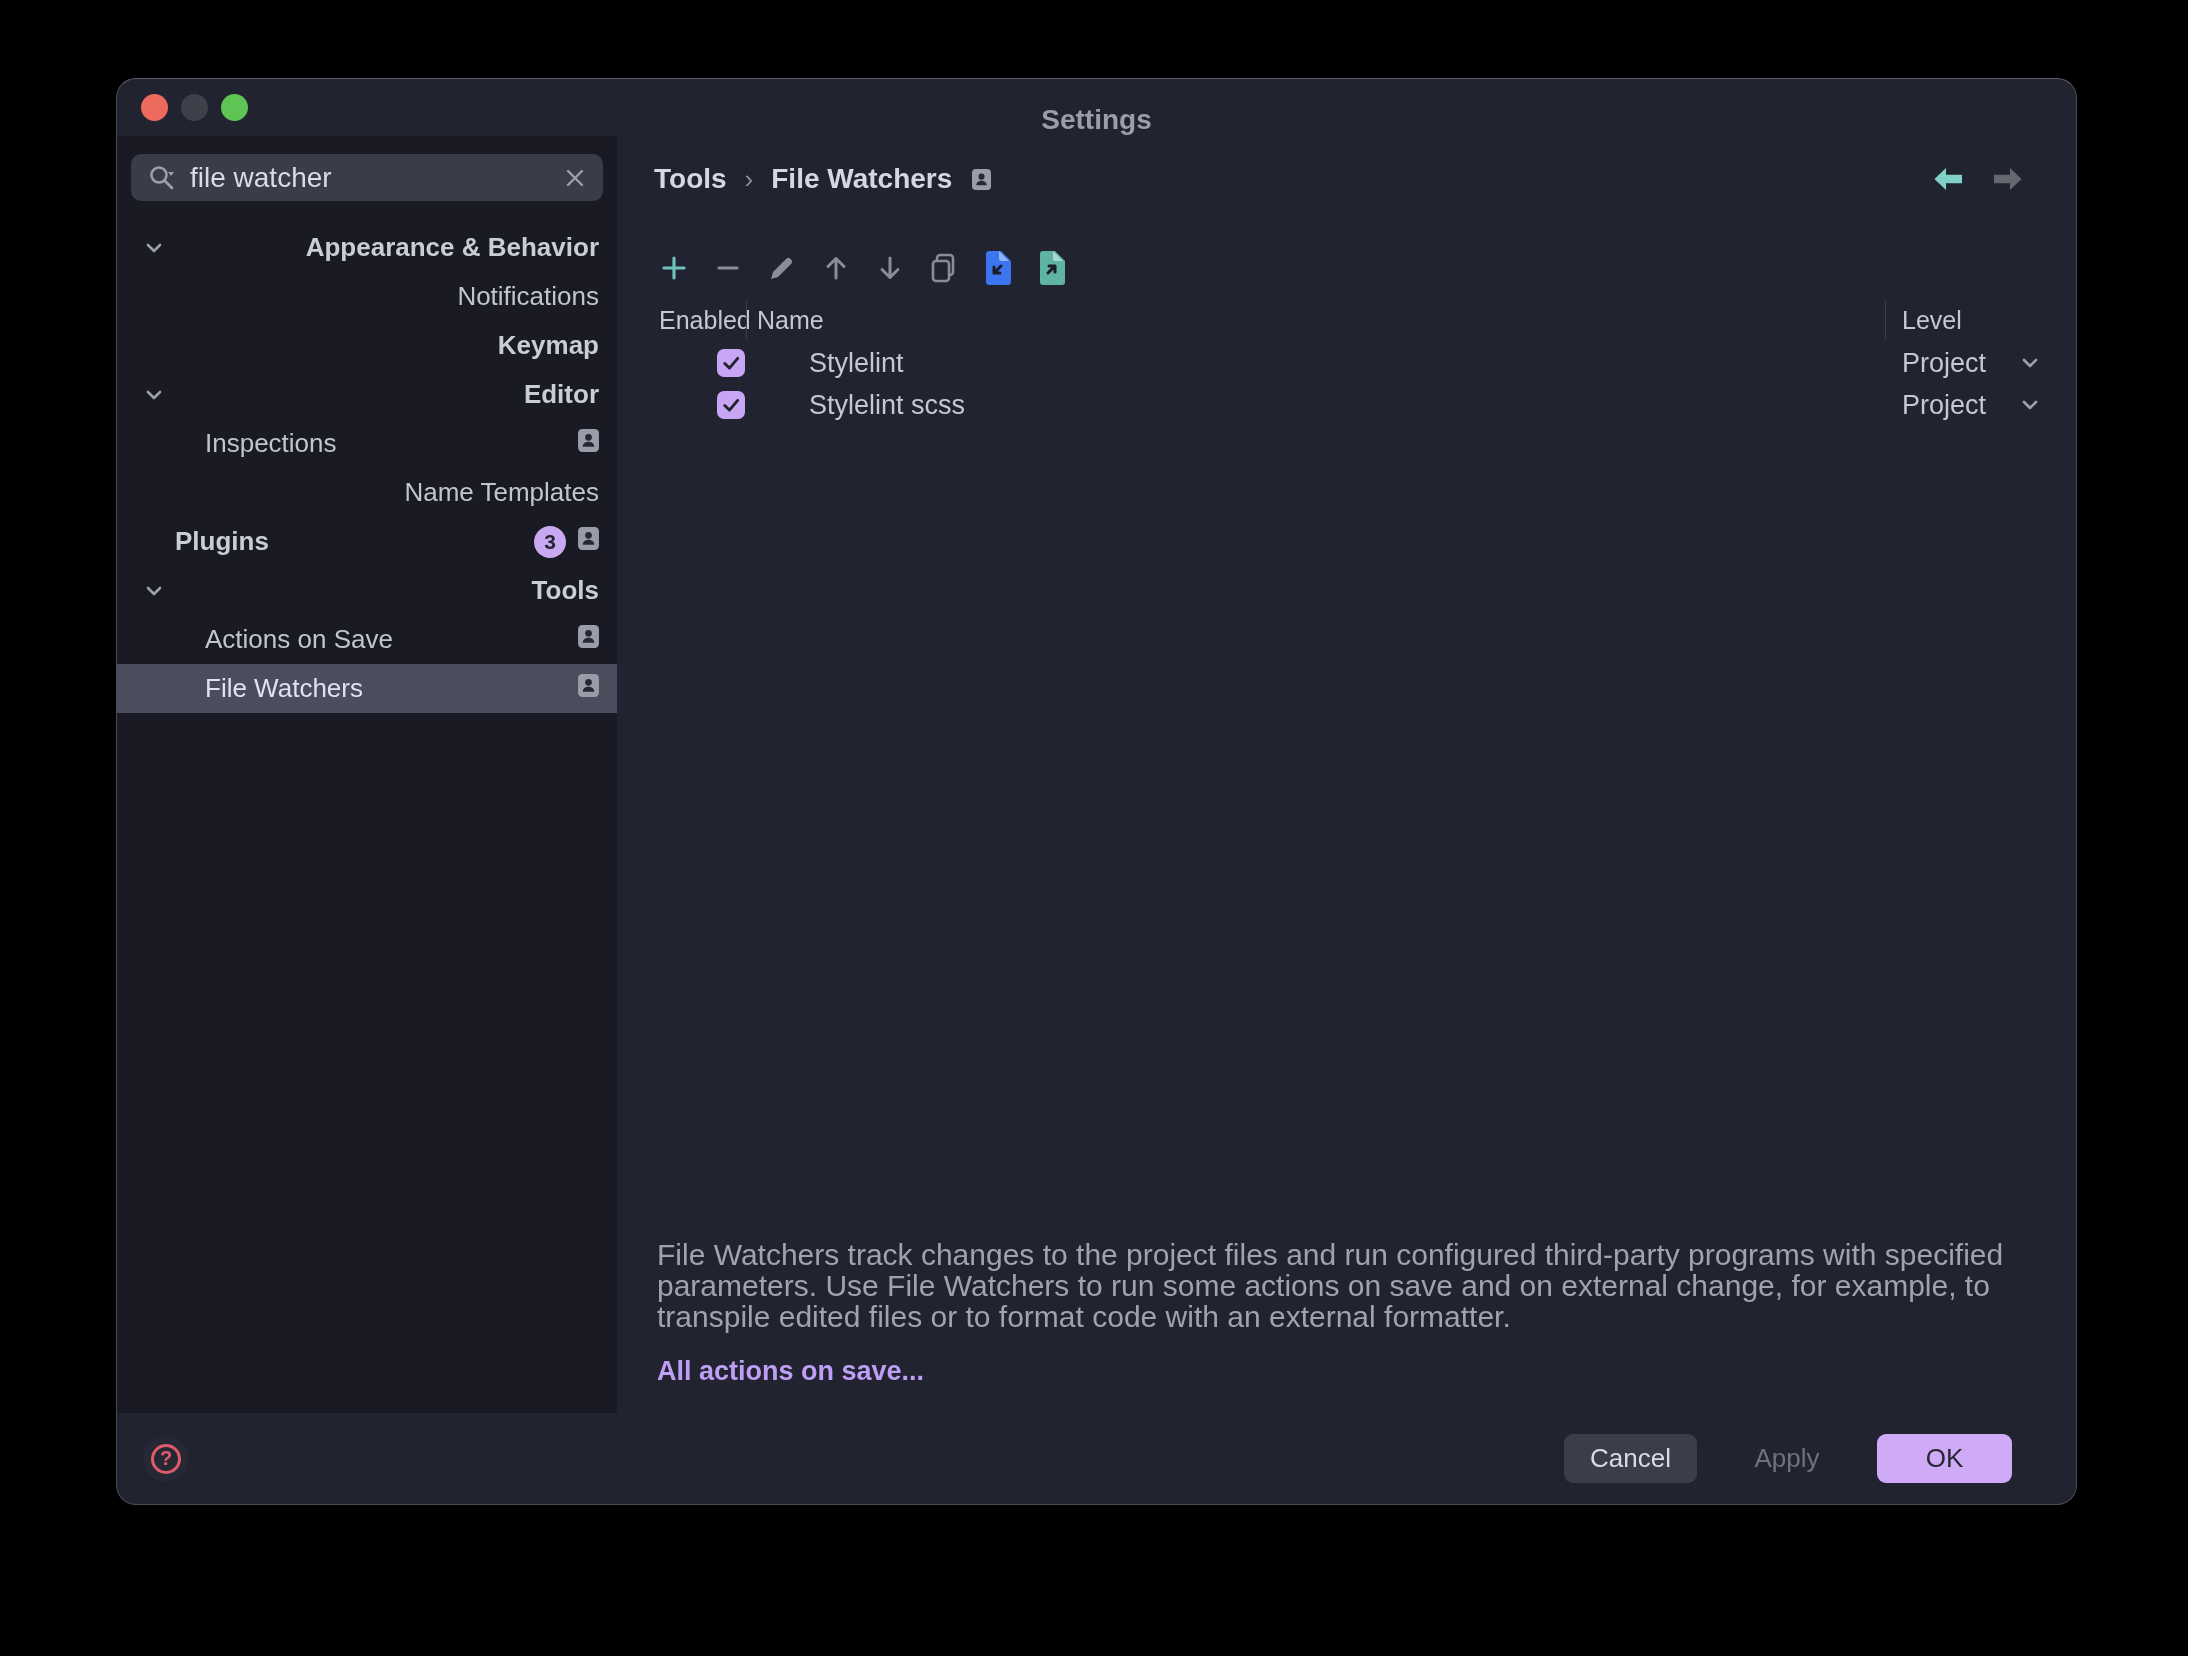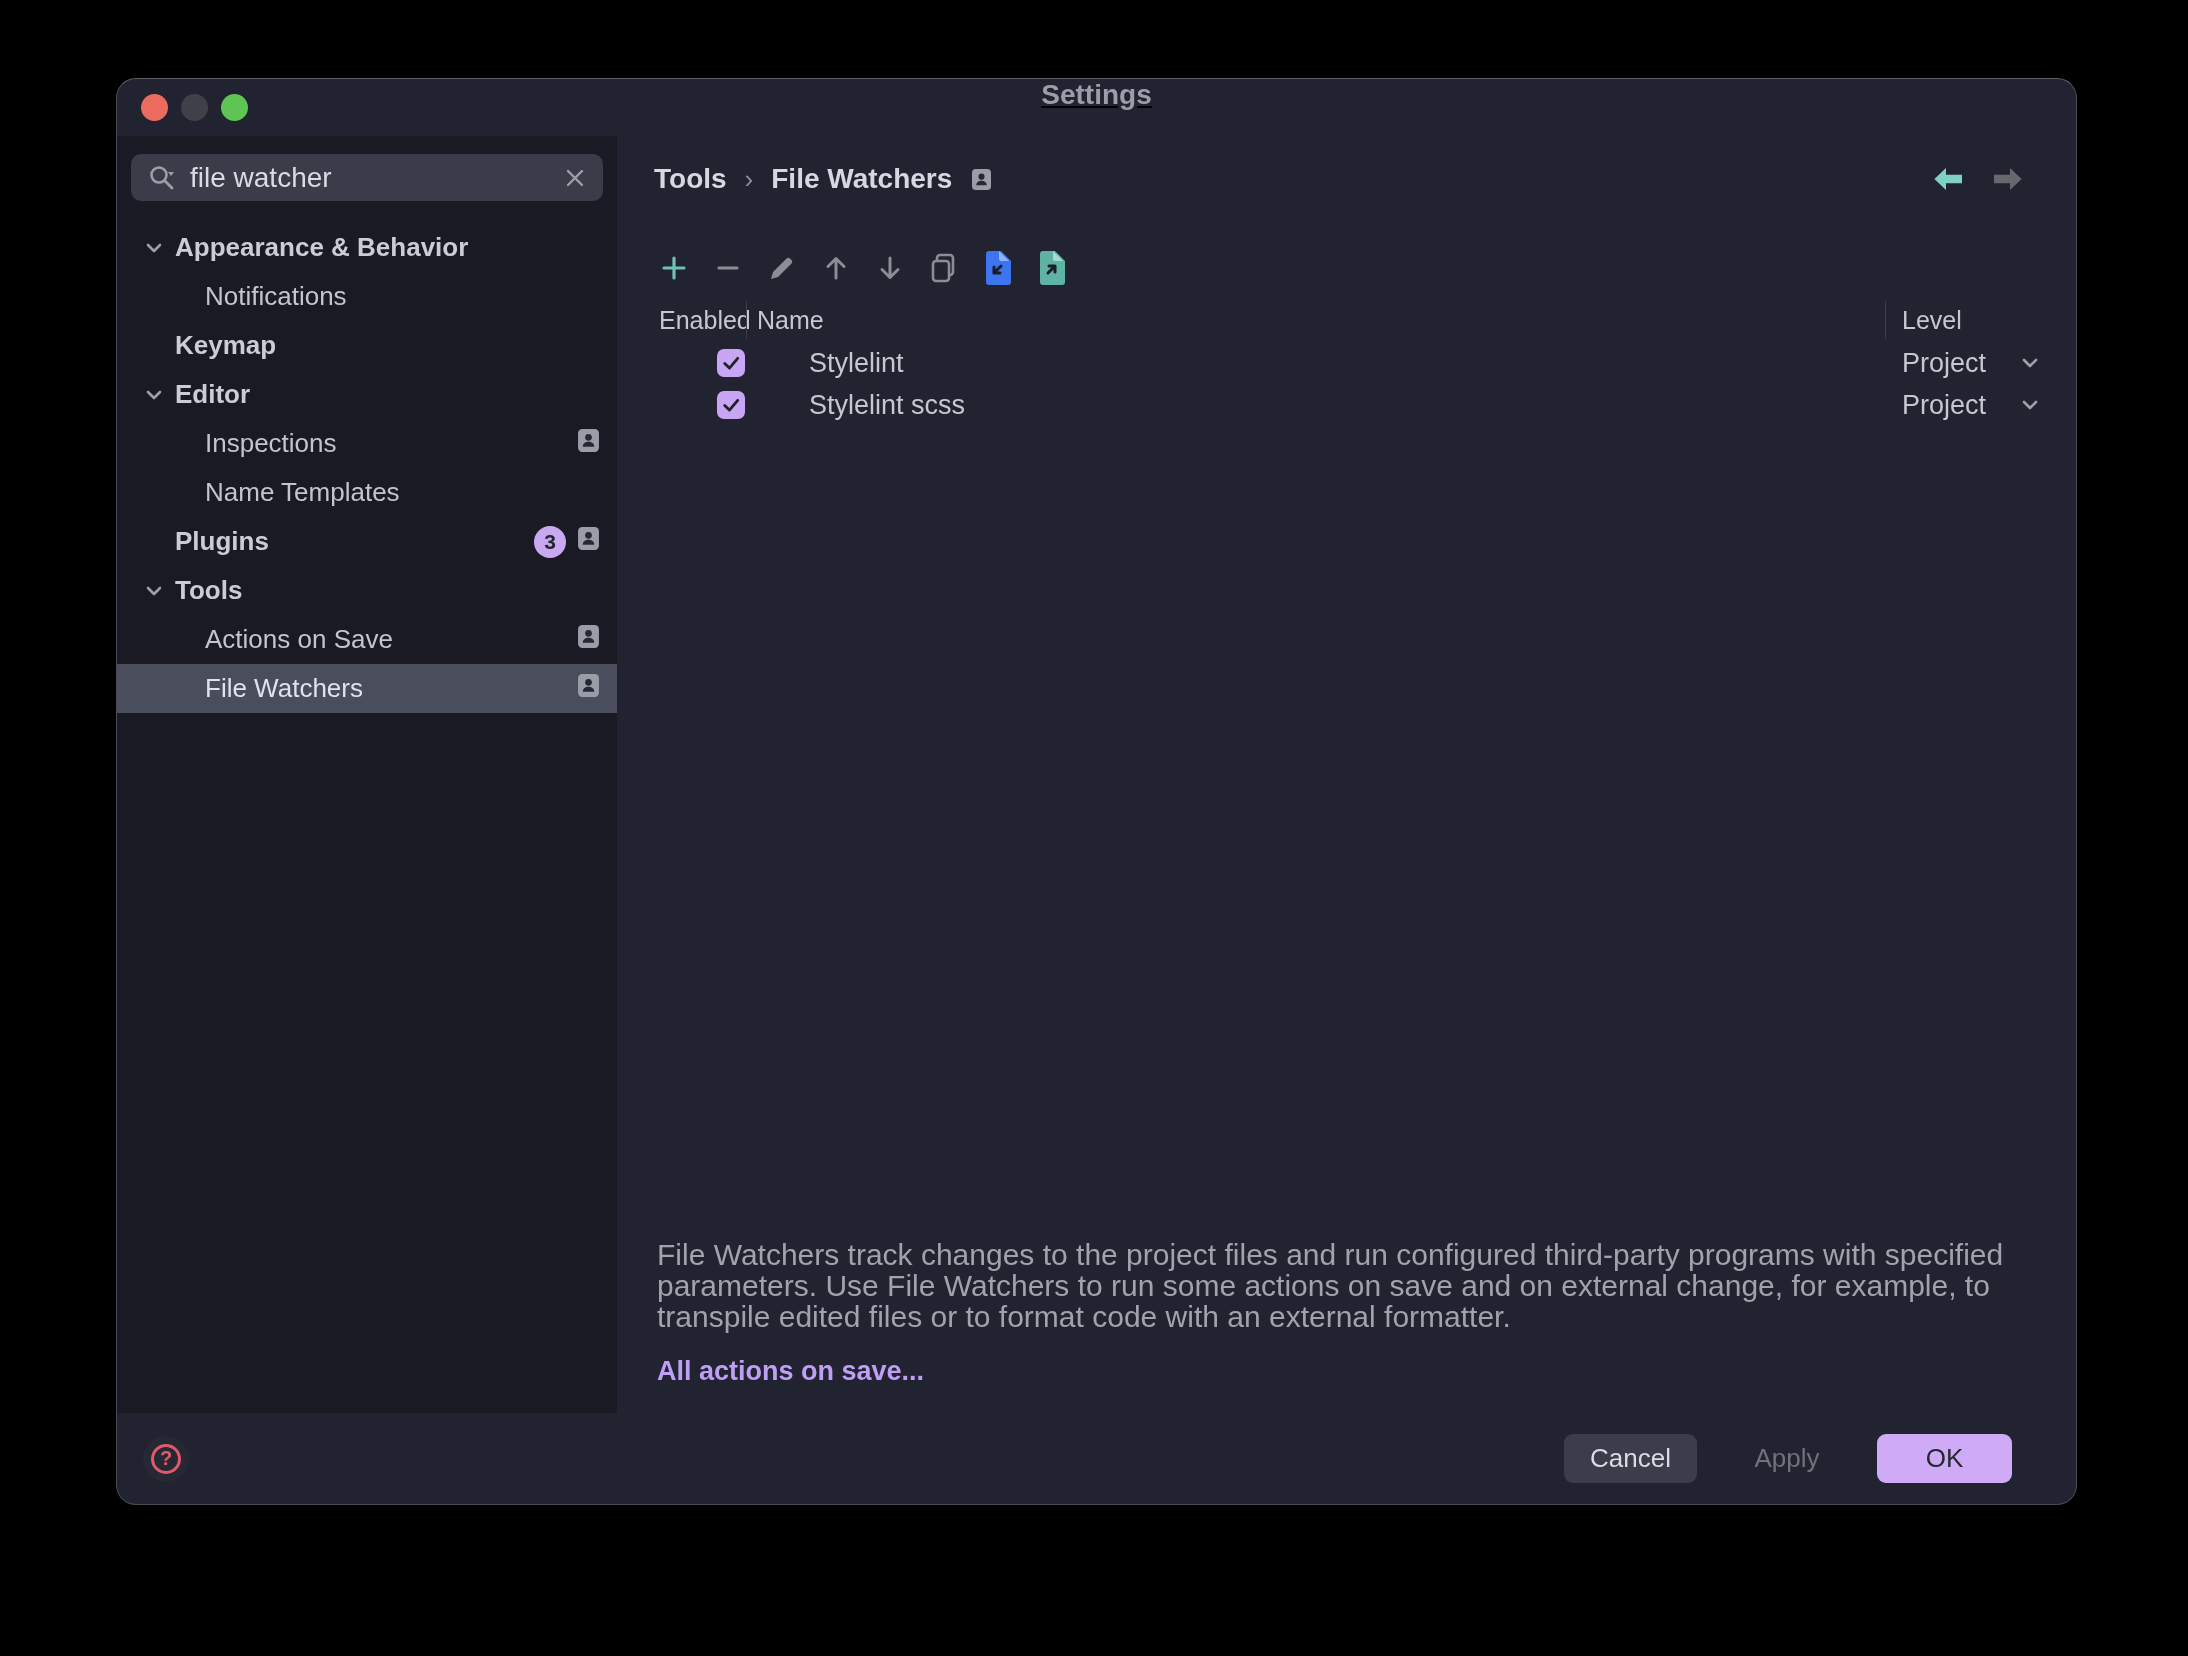--- a/index.html
+++ b/index.html
@@ -6,39 +6,39 @@
   body{
     width:2188px;height:1656px;background:#000;position:relative;overflow:hidden;
     font-family:"Liberation Sans",sans-serif;-webkit-font-smoothing:antialiased;
   }
   .window{
     position:absolute;left:116px;top:78px;width:1961px;height:1427px;box-sizing:border-box;
     background:#212330;border-radius:20px;border:1px solid #484a54;border-top-color:#5d5f69;
     box-shadow:0 30px 90px rgba(0,0,0,.65);display:flex;flex-direction:column;overflow:hidden;
   }
   
-  .titlebar{height:57px;flex:0 0 auto;position:relative;display:flex;align-items:flex-start;justify-content:center;text-decoration:underline;}
+  .titlebar{height:57px;flex:0 0 auto;position:relative;display:flex;align-items:flex-end;justify-content:center;}
   .traffic{position:absolute;left:24px;top:15px;display:flex;gap:13px;}
   .light{width:27px;height:27px;border-radius:50%;}
   .light.red{background:#ed6a5f;}
   .light.gray{background:#3f414a;}
   .light.green{background:#5ec454;}
   .win-title{font-size:28px;font-weight:700;color:#9b9ea9;}
   
   .mid{flex:1;display:flex;min-height:0;}
   .sidebar{width:500px;flex:0 0 auto;background:#191a23;display:flex;flex-direction:column;}
   .search-wrap{padding:18px 14px 0 14px;}
   .search-field{height:47px;background:#3a3d49;border-radius:10px;display:flex;align-items:center;padding:0 16px;gap:13px;}
   .search-field input{
     flex:1;background:transparent;border:0;outline:0;color:#dadce4;font-size:28px;
     font-family:"Liberation Sans",sans-serif;padding:0;min-width:0;
   }
   .icon-btn{display:flex;align-items:center;justify-content:center;cursor:pointer;background:none;border:0;padding:0;}
   .tree{margin-top:22px;flex:1;overflow:hidden;}
-  .tree-item{height:49px;display:flex;align-items:center;font-size:26px;color:#c3c5cd;position:relative;padding-right:18px;cursor:default;}
+  .tree-item{height:49px;display:flex;align-items:center;font-size:26px;color:#c3c5cd;position:relative;padding-right:18px;cursor:default;justify-content:flex-end;}
   .tree-item.lvl0{padding-left:58px;}
   .tree-item.lvl1{padding-left:88px;}
   .tree-item.bold{font-weight:700;color:#cbcdd5;}
   .tree-item.selected{background:#4a4d5b;color:#e0e2ef;}
   .tree-item .chev{position:absolute;left:26px;top:50%;transform:translateY(-50%);display:flex;}
   .right-icons{margin-left:auto;display:flex;align-items:center;gap:12px;}
   .badge{width:32px;height:32px;border-radius:50%;background:#c9a8f2;color:#24262e;font-size:21px;font-weight:700;
     display:flex;align-items:center;justify-content:center;}
   
   .main{flex:1;background:#212330;display:flex;flex-direction:column;min-width:0;}

